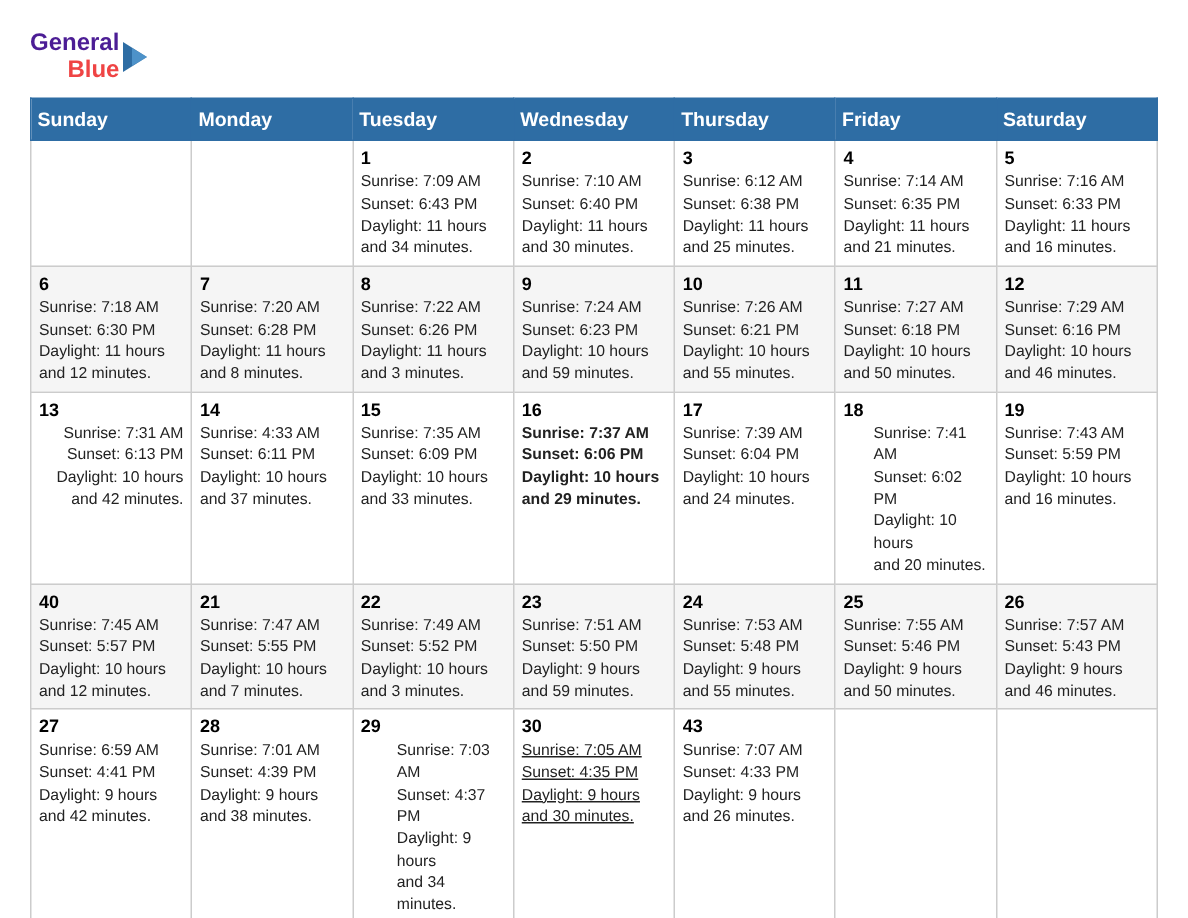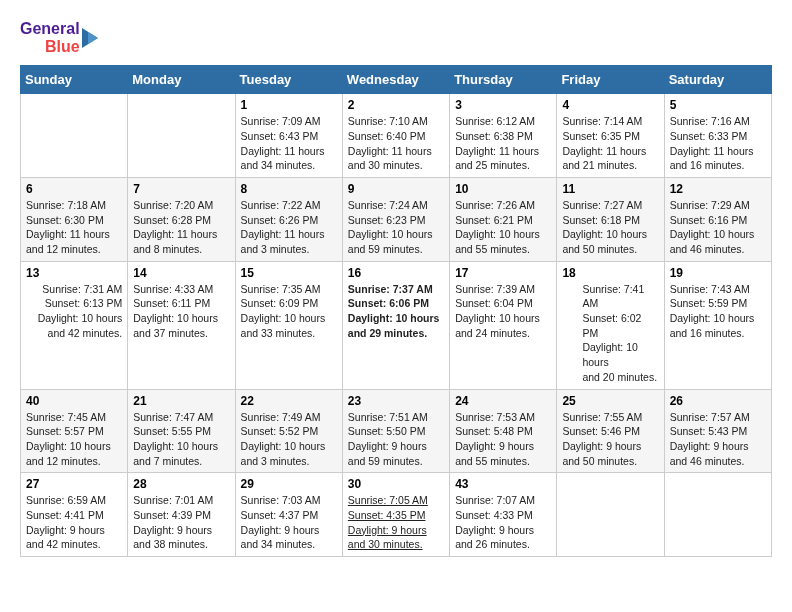--- a/index.html
+++ b/index.html
@@ -312,21 +312,21 @@
         </td>
         <td>
           <span class="day-num">28</span>
           <div class="day-info" style="white-space: pre-line;">Sunrise: 7:01 AM
 Sunset: 4:39 PM
 Daylight: 9 hours
 and 38 minutes.</div>
         </td>
         <td>
           <span class="day-num">29</span>
-          <div class="day-info" style="white-space: pre-line;">Sunrise: 7:03 AM
+          <div class="day-info" style="white-space: pre-line; margin-left: 24px;">Sunrise: 7:03 AM
 Sunset: 4:37 PM
 Daylight: 9 hours
 and 34 minutes.</div>
         </td>
         <td>
           <span class="day-num">30</span>
           <div class="day-info" style="white-space: pre-line; text-decoration: underline;">Sunrise: 7:05 AM
 Sunset: 4:35 PM
 Daylight: 9 hours
 and 30 minutes.</div>

